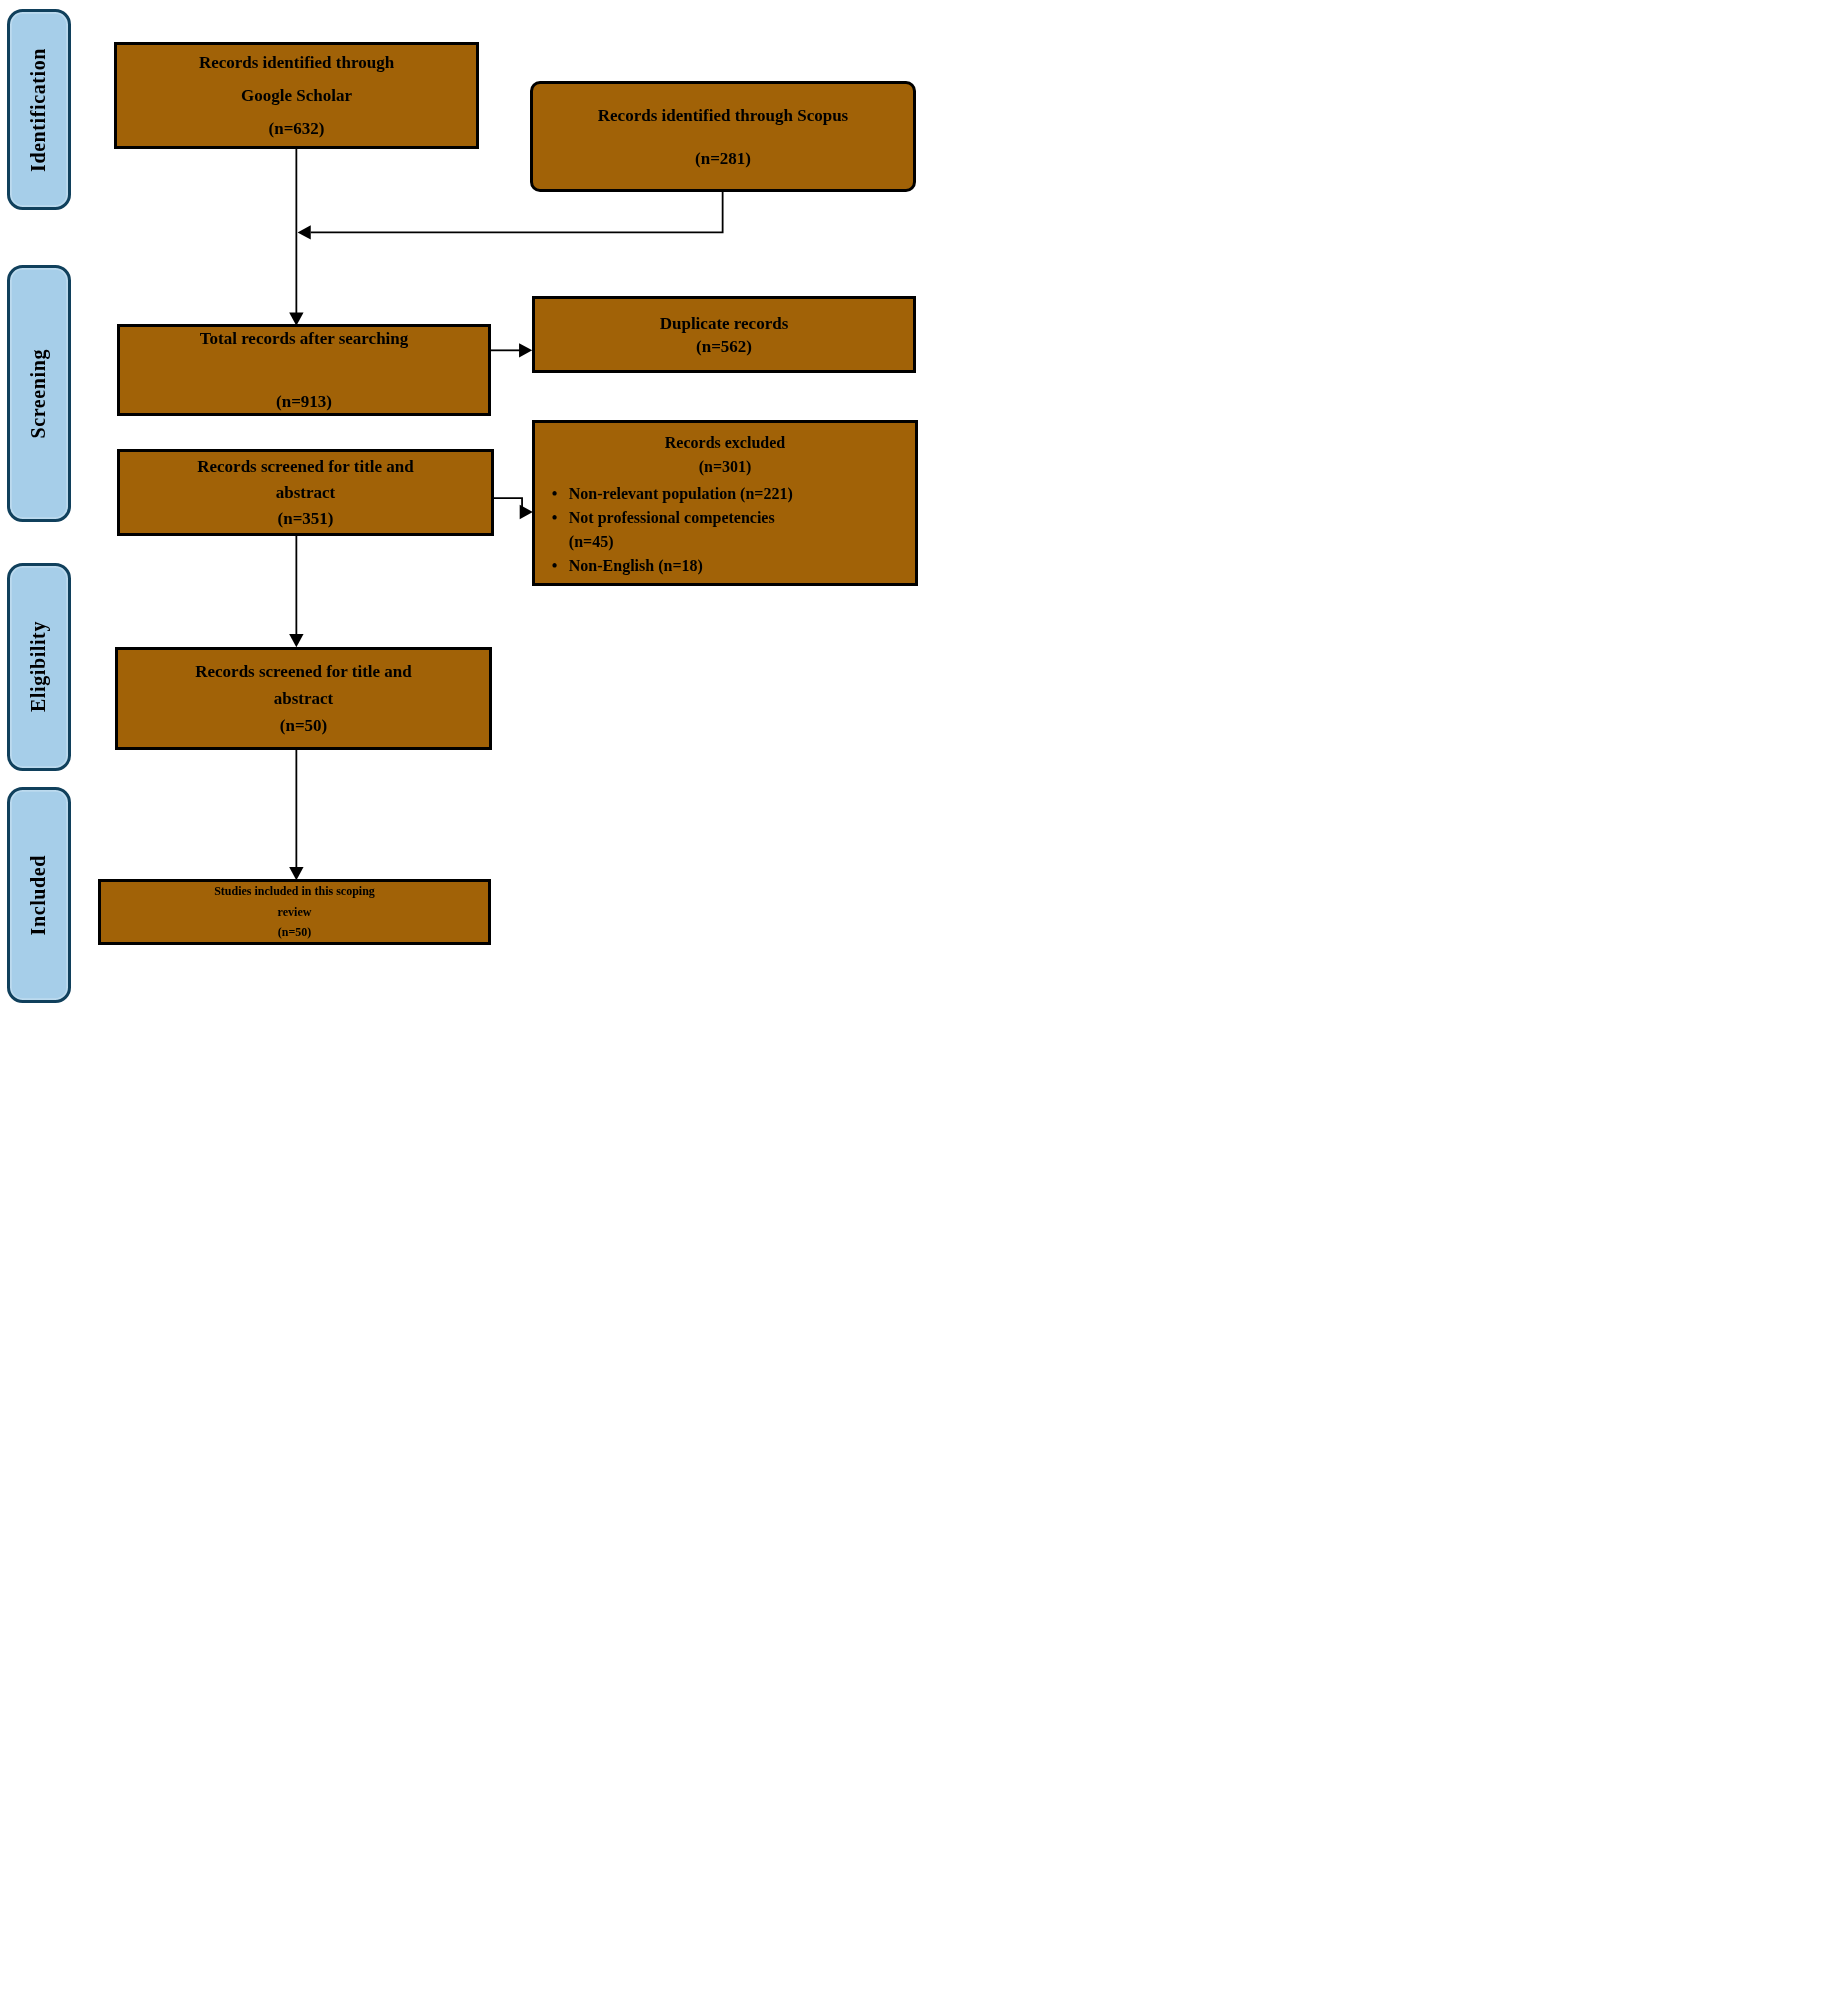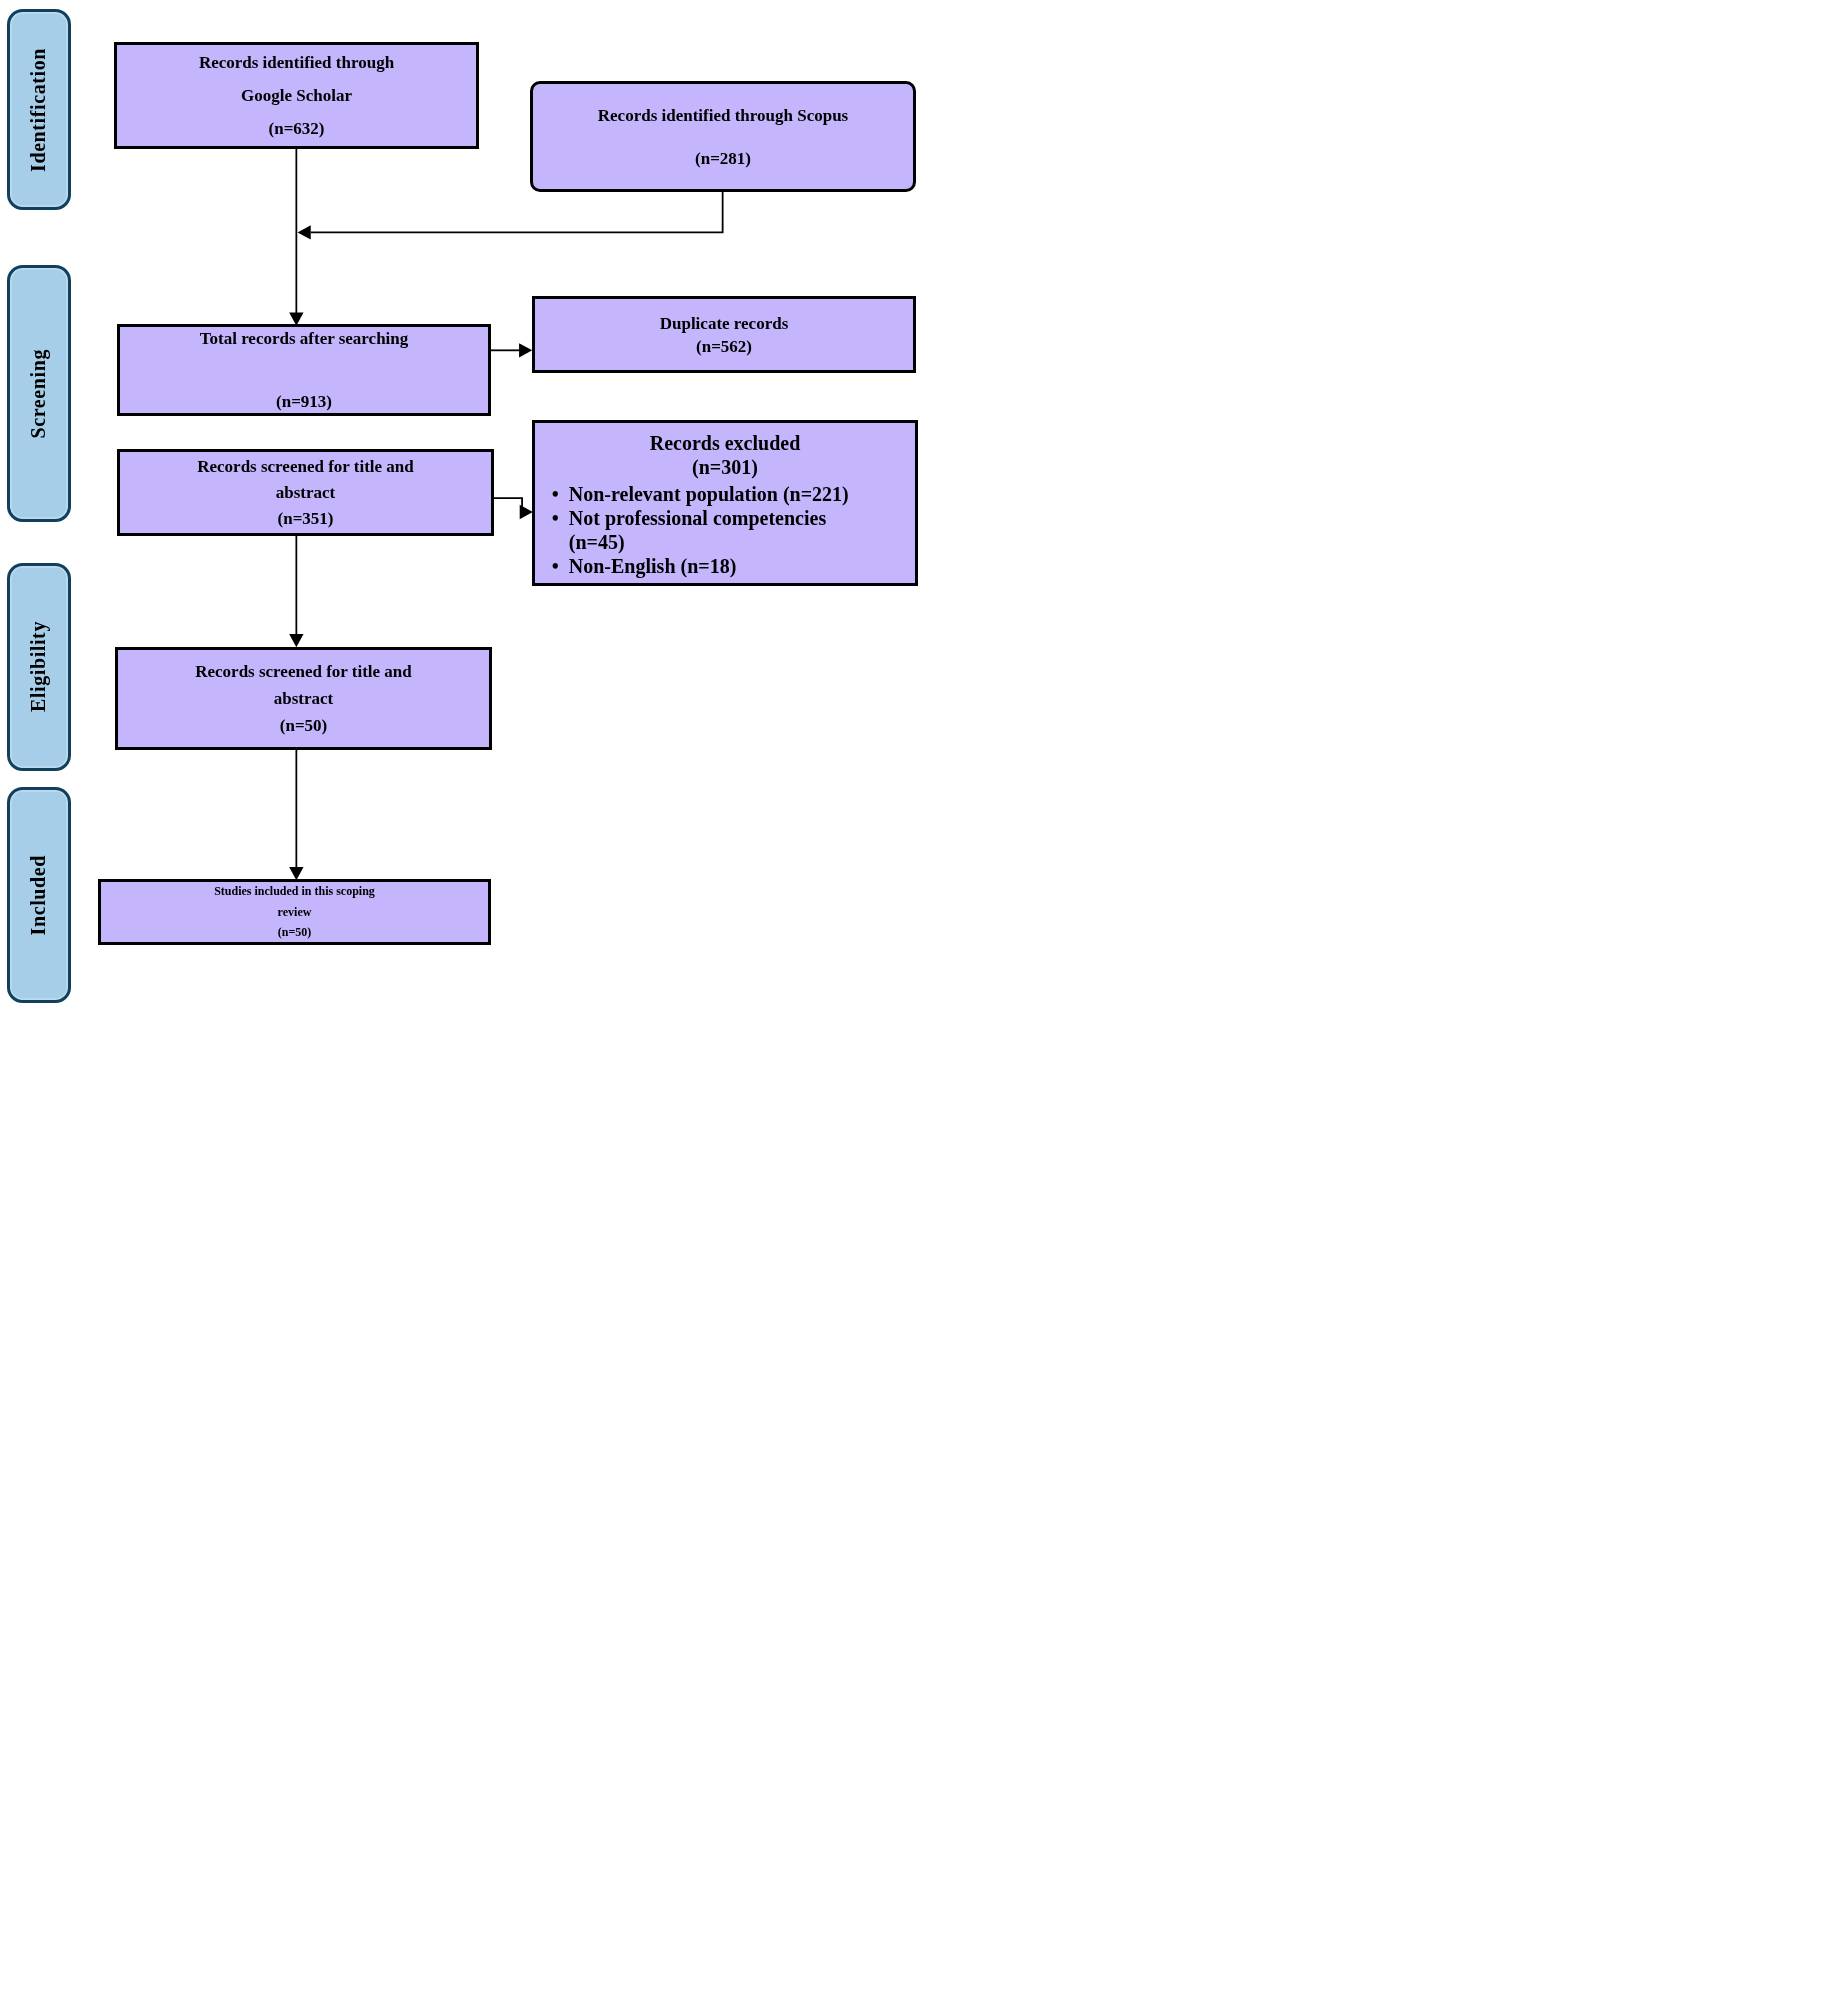--- a/index.html
+++ b/index.html
@@ -36,21 +36,21 @@
     transform:rotate(180deg);
     font-weight:bold;
     font-size:20px;
     letter-spacing:0.6px;
     color:var(--text);
     white-space:nowrap;
   }
 
   .flow-box{
     position:absolute;
-    background:#c4b5fd;
+    background:#a16207;
     border:3px solid var(--box-border);
     display:flex;flex-direction:column;
     align-items:center;justify-content:center;
     text-align:center;
     font-weight:bold;
     font-size:17px;
     z-index:2;
     box-sizing:border-box;
   }
   .flow-box .line{display:block;}
@@ -58,21 +58,21 @@
   .lh-box1 .line{line-height:33px;}
   .lh-box2 .line{line-height:43px;}
   .lh-box3 .line{line-height:23px;}
   .lh-box5 .line{line-height:26px;}
   .lh-box7 .line{line-height:27px;}
   .lh-box8 .line{line-height:20.4px;font-size:12px;}
 
   .excluded-box{
     justify-content:flex-start;
     padding:8.4px 10.8px 4.8px 10.8px;
-    font-size:20px;
+    font-size:16px;
   }
   .excluded-box .line{line-height:24px;}
   .excluded-box ul{
     list-style:none;
     margin:2.4px 0 0 0;
     padding:0;
     text-align:left;
     align-self:flex-start;
     width:100%;
   }

